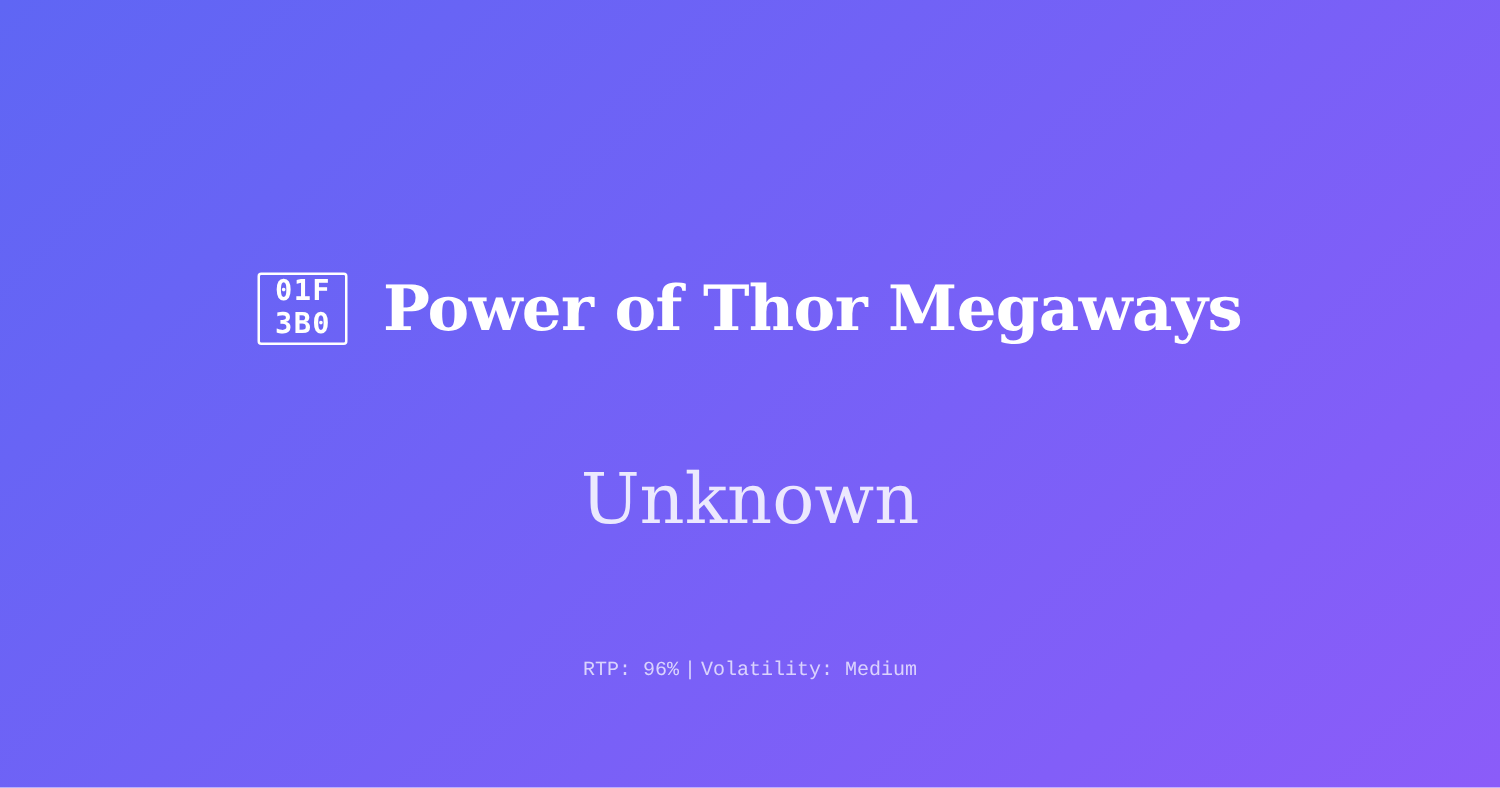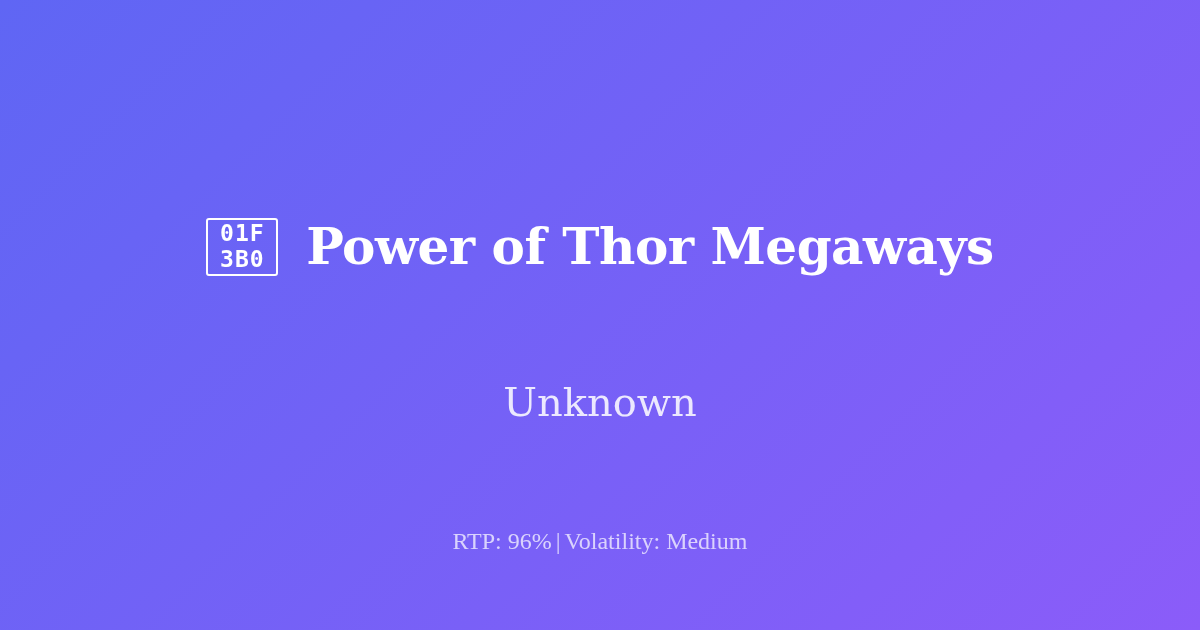--- a/index.html
+++ b/index.html
@@ -81,36 +81,36 @@
   }
 
   
   .og-subtitle {
     position: absolute;
     left: 0;
     right: 0;
     top: 362px;
     text-align: center;
     font-family: "DejaVu Serif", "Liberation Serif", serif;
-    font-size: 40px;
+    font-size: 56px;
     font-weight: 400;
     color: rgba(255, 255, 255, 0.86);
     line-height: 1.2;
-    margin: 16px;
+    margin: 4px;
   }
 
   
   .og-meta {
     position: absolute;
     left: 0;
     right: 0;
     top: 526px;
     text-align: center;
-    font-family: Liberation Serif, serif;
-    font-size: 24px;
+    font-family: Liberation Mono, monospace;
+    font-size: 16px;
     font-weight: 400;
     color: rgba(255, 255, 255, 0.72);
     line-height: 1.3;
     margin: 0;
     white-space: nowrap;
   }
 
   .og-meta .meta-sep {
     padding: 0 4px;
   }

